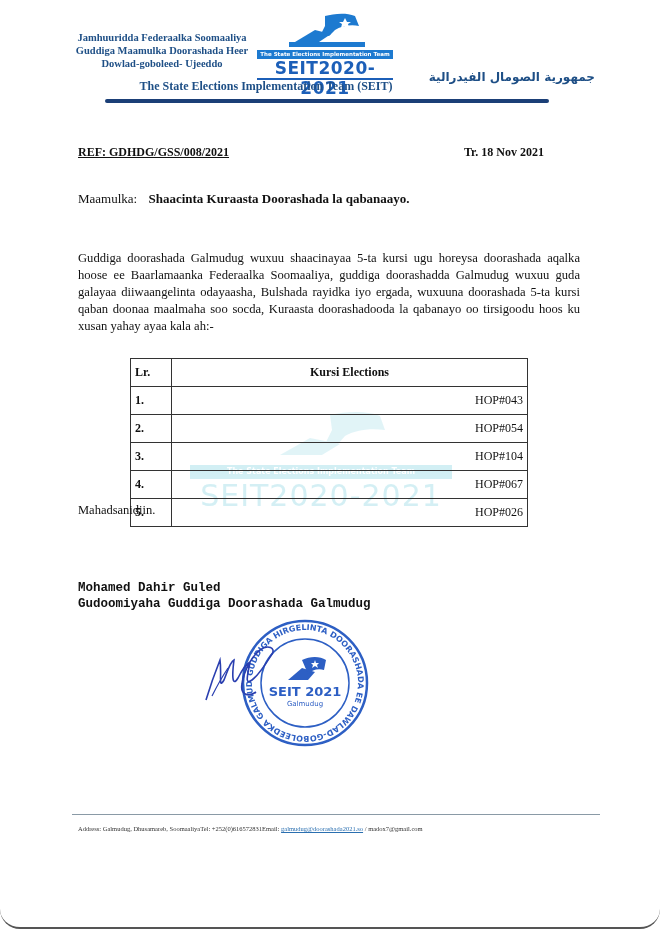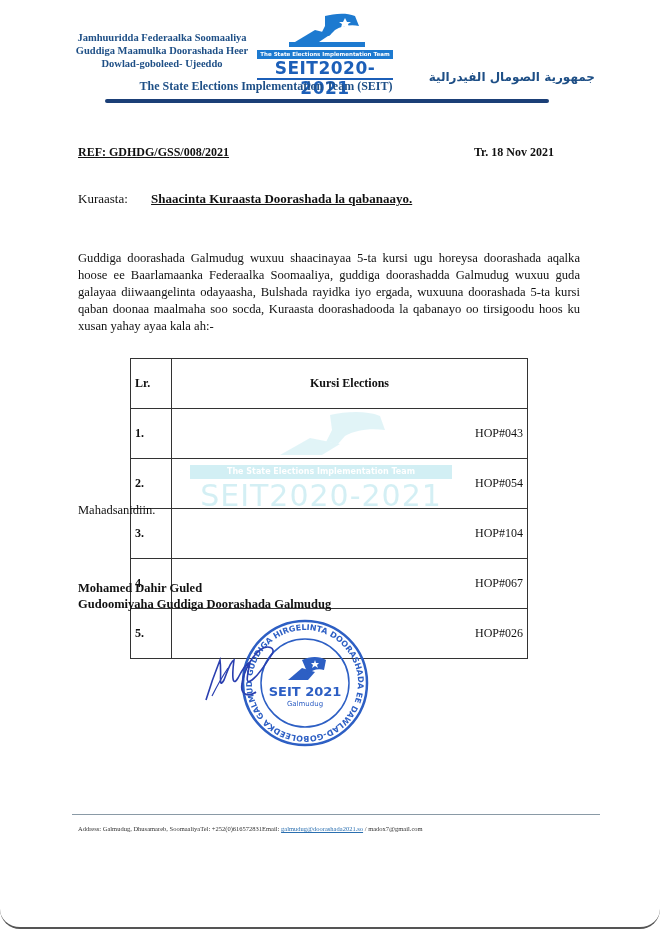--- a/index.html
+++ b/index.html
@@ -11,43 +11,43 @@
   .hdr-right { position:absolute; left:395px; top:34px; width:200px; text-align:right; color:#1e4f86; font-weight:bold; font-size:12px; line-height:15px; direction:rtl; font-family:"DejaVu Sans", sans-serif;margin-top:36px; }
   .logo { position:absolute; left:255px; top:12px; width:140px; height:66px; }
   .logo-banner { position:absolute; left:2px; top:38px; width:136px; height:9px; background:#1d7ad0; color:#fff; font-family:"DejaVu Sans", sans-serif; font-size:5.5px; line-height:9px; text-align:center; font-weight:bold; white-space:nowrap; overflow:hidden; }
   .logo-text { position:absolute; left:0; top:46px; width:140px; text-align:center; font-family:"DejaVu Sans", sans-serif; font-weight:bold; font-size:17px; color:#1c5fb8; letter-spacing:0.5px; }
   .logo-underline { position:absolute; left:2px; top:66px; width:136px; height:2px; background:#1c5fb8; }
   .subtitle { position:absolute; left:0; width:532px; top:79px; text-align:center; color:#1e4f86; font-weight:bold; font-size:12px; }
   .hdr-rule { position:absolute; left:105px; top:99px; width:444px; height:4px; background:#1b3f77; border-radius:2px; }
 
   
   .ref { position:absolute; left:78px; top:145px; font-weight:bold; font-size:12px; text-decoration:underline; }
-  .date { position:absolute; right:106px; top:145px; font-weight:bold; font-size:12px; }
+  .date { position:absolute; right:116px; top:145px; font-weight:bold; font-size:12px; }
 
   .subject { position:absolute; left:78px; top:191px; font-size:13px; }
-  .subject b { text-decoration:underline; margin-left:20px; }
+  .subject b { margin-left:8px; }
 
   .body-para { position:absolute; left:78px; top:250px; width:502px; font-size:12.6px; line-height:17px; text-align:justify; }
 
   
   .tbl { position:absolute; left:130px; top:358px; width:398px; border-collapse:collapse; font-size:12px; }
-  .tbl td, .tbl th { border:1px solid #333; padding:17px 4px; height:15px; line-height:15px; }
+  .tbl td, .tbl th { border:1px solid #333; padding:6px 4px; height:15px; line-height:15px; }
   .tbl th { font-weight:bold; }
   .tbl td.lr { width:32px; font-weight:bold; text-align:left; }
   .tbl td.val { text-align:right; }
   .tbl th.lr { text-align:left; }
 
   
   .wm-shape { position:absolute; left:250px; top:410px; width:170px; height:55px; opacity:0.18; }
   .wm-banner { position:absolute; left:190px; top:465px; width:262px; height:14px; background:#7fd3e0; opacity:0.35; color:#fff; font-family:"DejaVu Sans", sans-serif; font-size:8px; font-weight:bold; text-align:center; line-height:14px; }
   .wm-text { position:absolute; left:186px; top:478px; width:270px; text-align:center; font-family:"DejaVu Sans", sans-serif; font-size:30px; color:#b8e6ee; opacity:0.6; letter-spacing:1px; }
 
   .thanks { position:absolute; left:78px; top:503px; font-size:12.5px; }
 
-  .sig-name { position:absolute; left:78px; top:580px; font-weight:bold; font-size:12.5px; line-height:16px; }
+  .sig-name { position:absolute; left:78px; top:580px; font-weight:bold; font-size:12.5px; line-height:16px;font-family:Liberation Mono, monospace; }
 
   
   .stamp { position:absolute; left:240px; top:618px; width:130px; height:130px; }
   .signature { position:absolute; left:198px; top:640px; width:80px; height:75px; }
 
   
   .foot-rule { position:absolute; left:72px; top:814px; width:528px; height:1px; background:#8a9aa6; }
   .footer { position:absolute; left:78px; top:825px; font-size:6.5px; color:#333; white-space:nowrap; }
   .footer .mail { color:#2a6fb0; text-decoration:underline; }
 </style>
@@ -78,21 +78,21 @@
     <div>جمهورية الصومال الفيدرالية</div>
   </div>
 
   <div class="subtitle">The State Elections Implementation Team (SEIT)</div>
   <div class="hdr-rule"></div>
 
   <div class="ref">REF:  GDHDG/GSS/008/2021</div>
   <div class="date">Tr. 18 Nov 2021</div>
 
   <div class="subject">
-    <span>Kuraasta:</span>
+    <span>Maamulka:</span>
     <b>Shaacinta Kuraasta Doorashada la qabanaayo.</b>
   </div>
 
   <div class="body-para">Guddiga doorashada Galmudug wuxuu shaacinayaa 5-ta kursi ugu horeysa doorashada aqalka hoose ee Baarlamaanka Federaalka Soomaaliya, guddiga doorashadda Galmudug wuxuu guda galayaa diiwaangelinta odayaasha, Bulshada rayidka iyo ergada, wuxuuna doorashada 5-ta kursi qaban doonaa maalmaha soo socda, Kuraasta doorashadooda la qabanayo oo tirsigoodu hoos ku xusan yahay ayaa kala ah:-</div>
 
   <svg class="wm-shape" viewBox="0 0 170 55">
     <path d="M80 5 C95 2 115 0 130 6 L135 20 C120 18 105 20 95 26 L88 34 L76 32 L82 20 Z" fill="#5fc4d8"></path>
     <path d="M30 45 L60 28 L90 34 L72 45 Z" fill="#5fc4d8"></path>
   </svg>
   <div class="wm-banner">The State Elections Implementation Team</div>

